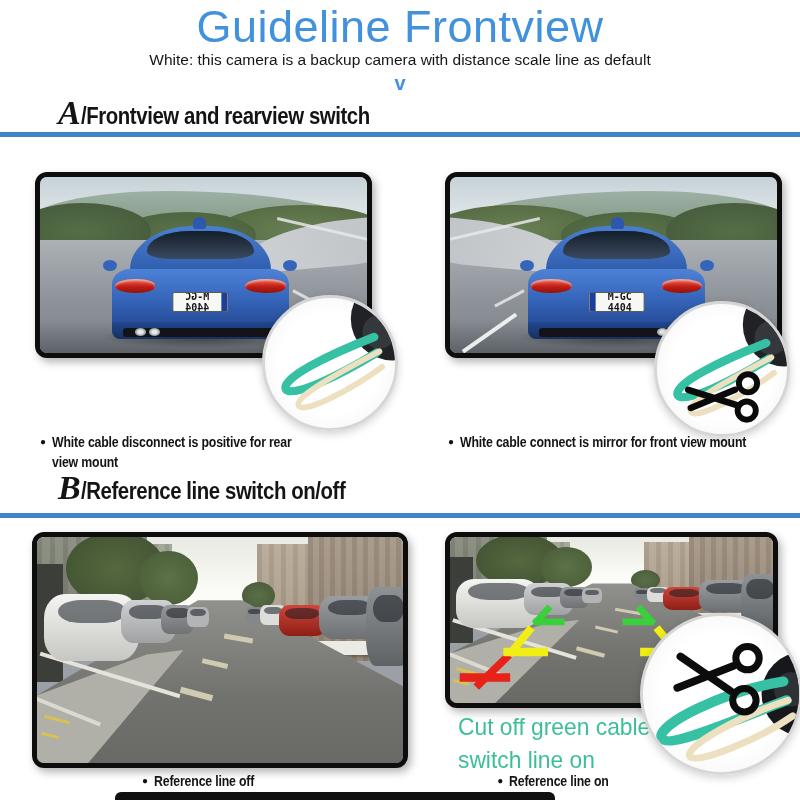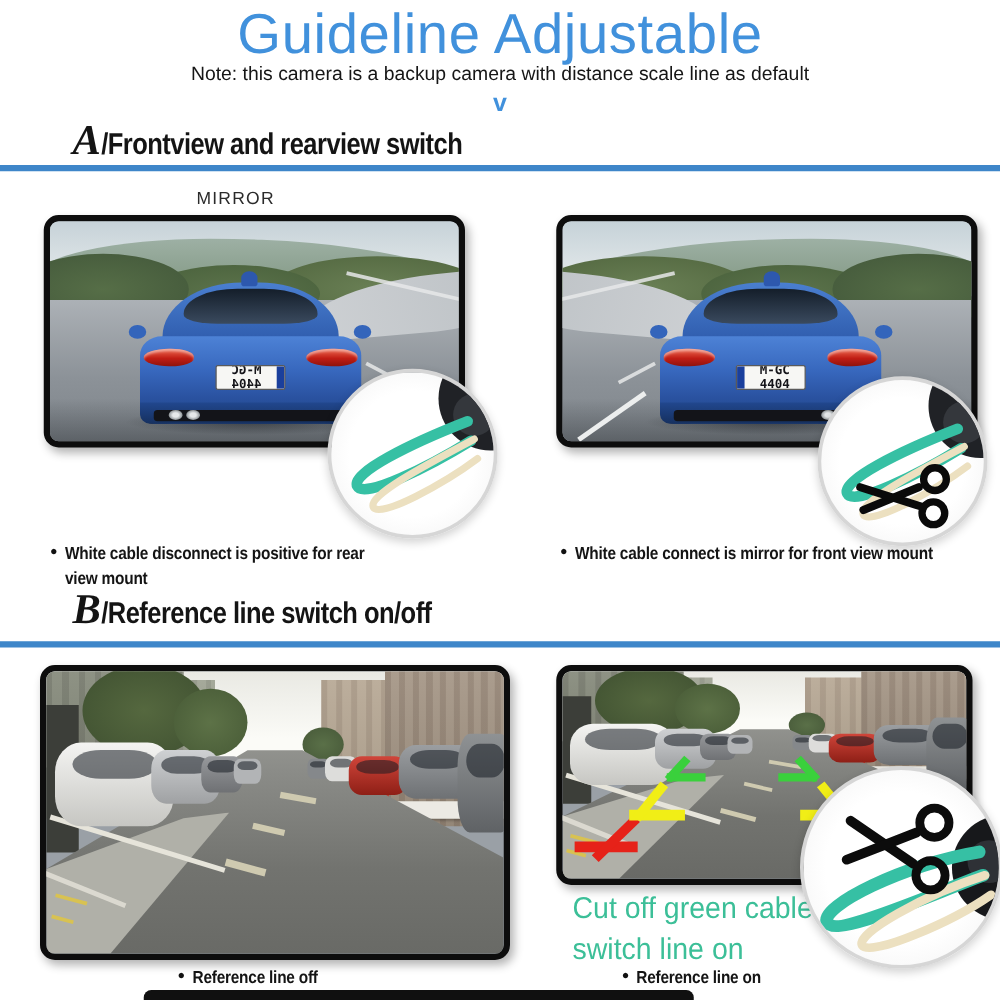--- a/index.html
+++ b/index.html
@@ -180,31 +180,30 @@
               font-size:24px;line-height:33px;}
   .green-note span{display:inline-block;transform:scaleX(.95);transform-origin:left top;}
   .bottom-bar{position:absolute;left:115px;top:792px;width:440px;height:10px;background:#101010;
               border-radius:6px 6px 0 0;}
 </style>
 </head>
 <body>
 
 <div class="page">
 
-  <div class="title">Guideline Adjustable</div>
-  <div class="note">Note: this camera is a backup camera with distance scale line as default</div>
+  <div class="title">Guideline Frontview</div>
+  <div class="note">White: this camera is a backup camera with distance scale line as default</div>
   <div class="v-arrow">v</div>
 
   <div class="sec sec-a">
     <span class="sec-letter">A</span>
       <span class="sec-text">/Frontview and rearview switch</span>
   </div>
   <div class="rule rule-a"></div>
 
-  <div class="img-label lbl-mirror">MIRROR</div>
 
   <div class="photo car-frame cf-left mirrored">
     <div>
   <div class="scene">
     <div class="cs-sky"></div>
     <div class="cs-ridge"></div>
     <div class="cs-hill cs-h1"></div>
     <div class="cs-hill cs-h2"></div>
     <div class="cs-hill cs-h3"></div>
     <div class="cs-road"></div>

